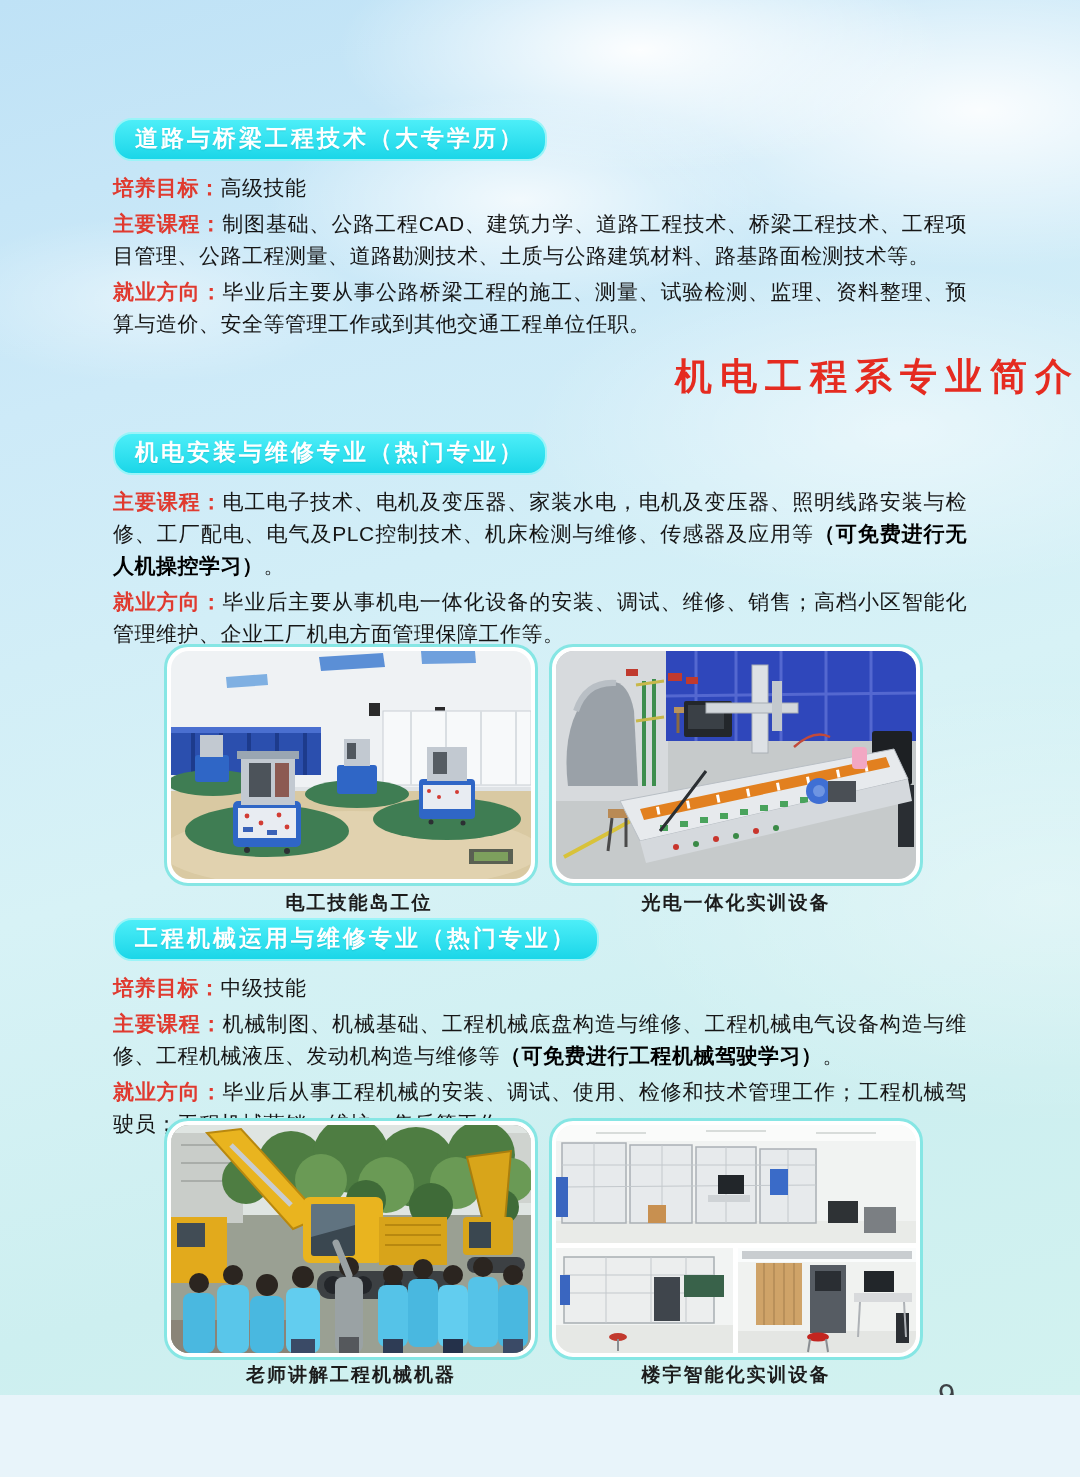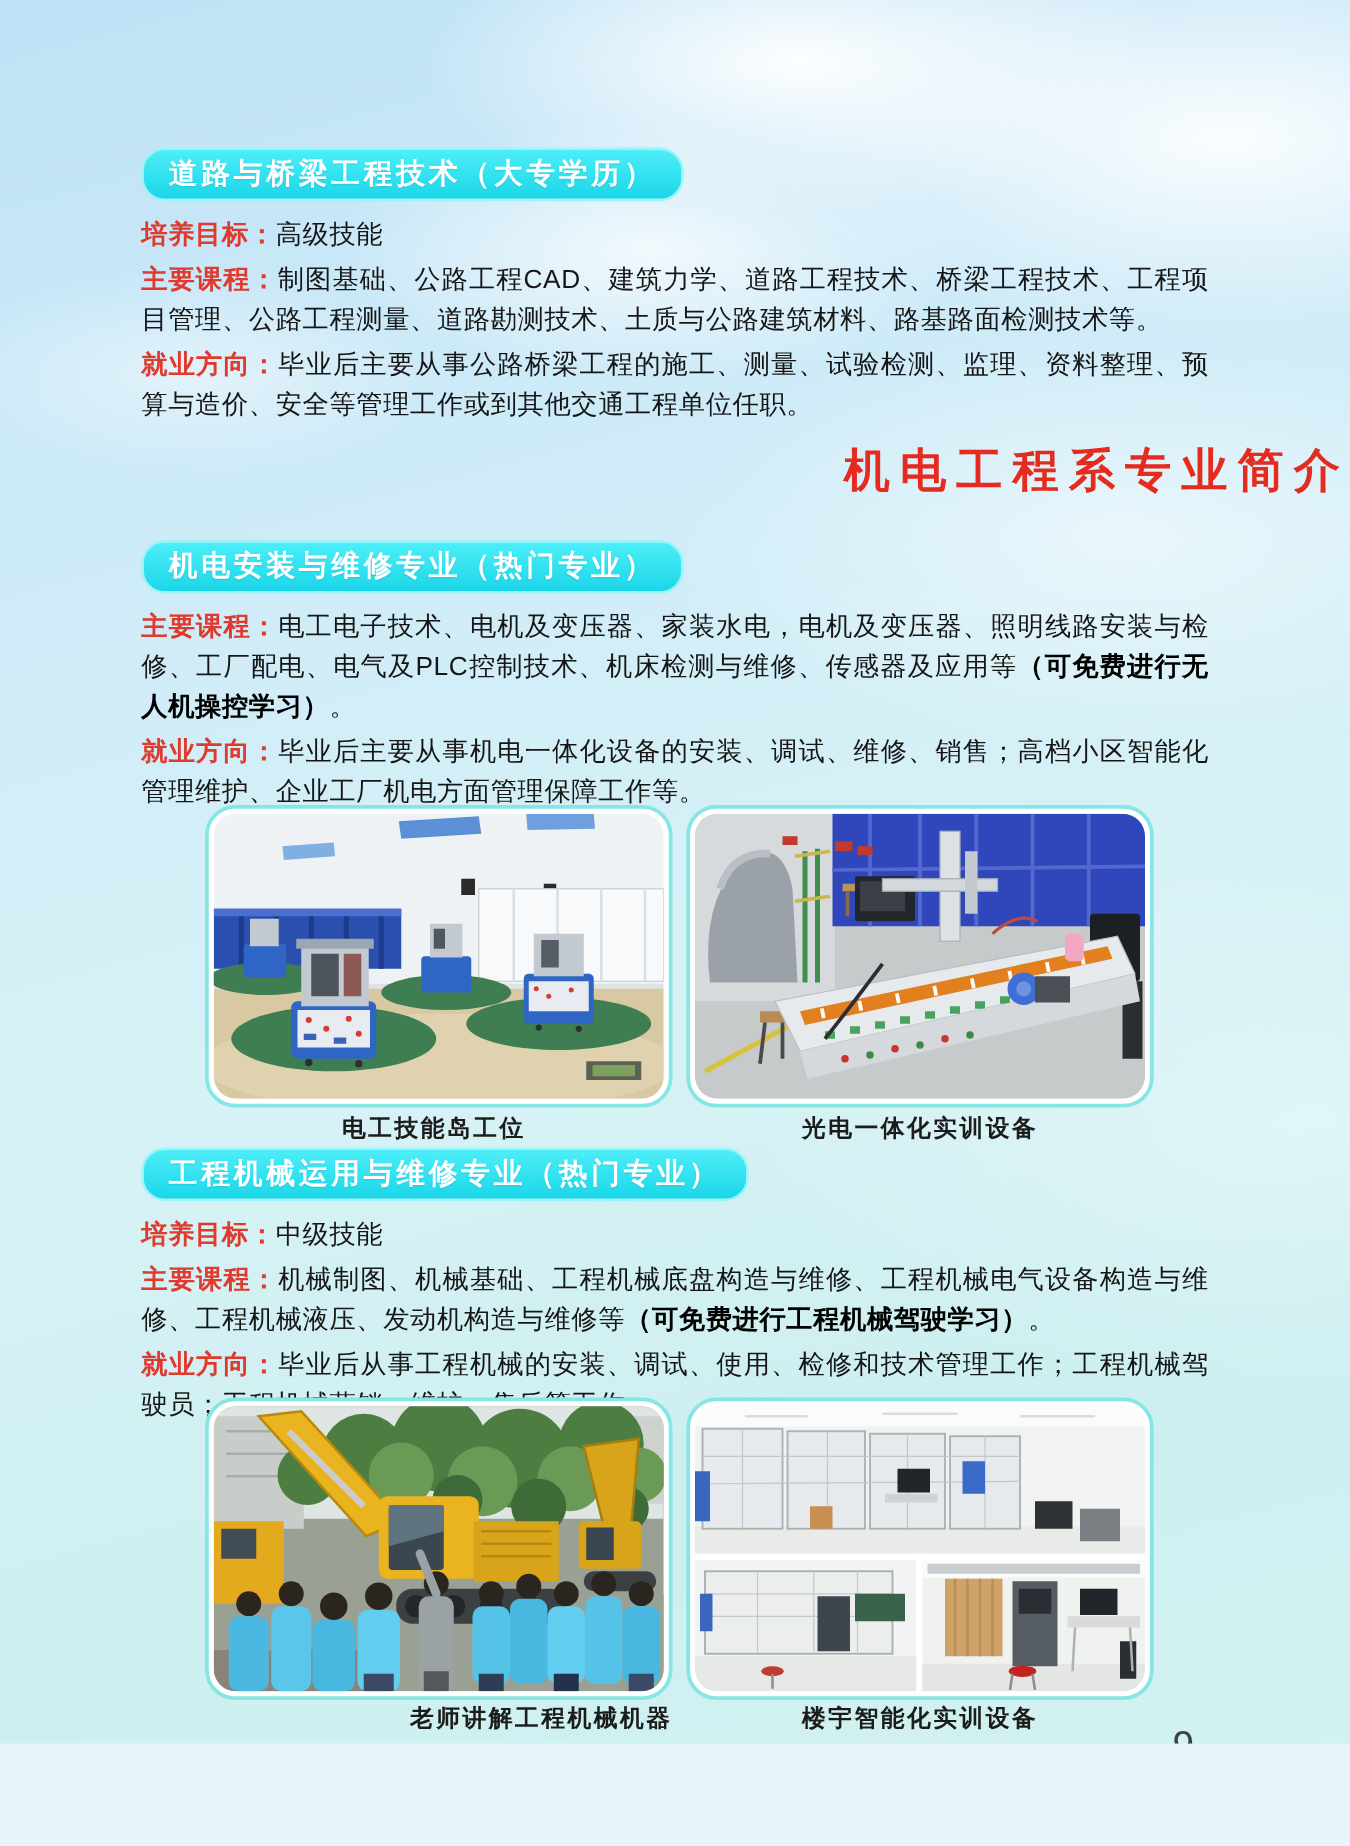--- a/index.html
+++ b/index.html
@@ -224,21 +224,21 @@
         </g>
       <circle cx="263" cy="140" r="13" fill="#3f6fd4"></circle>
         <circle cx="263" cy="140" r="6" fill="#6e95e2"></circle>
         <rect x="272" y="130" width="28" height="21" fill="#4a4f55"></rect>
       <rect x="296" y="96" width="15" height="22" rx="4" fill="#f2a7c3"></rect>
       <path d="M150,120 q-30,40 -46,60" stroke="#2b2f33" stroke-width="3" fill="none"></path>
       <path d="M238,96 q20,-18 36,-10" stroke="#c24a3a" stroke-width="2.5" fill="none"></path>
     </svg>
   </div>
 
-  <div class="caption" style="left:160px; top:890px;">电工技能岛工位</div>
+  <div class="caption" style="left:172px; top:890px;">电工技能岛工位</div>
   <div class="caption" style="left:549px; top:890px;">光电一体化实训设备</div>
 
   <section class="abs content" style="top:918px;">
     <div class="pill">
       <span>工程机械运用与维修专业（热门专业）</span>
     </div>
     <p class="goal-line"><span class="lbl">培养目标：</span><span>中级技能</span></p>
     <p class="para"><span class="lbl">主要课程：</span><span>机械制图、机械基础、工程机械底盘构造与维修、工程机械电气设备构造与维修、工程机械液压、发动机构造与维修等</span><b class="bold-seg">（可免费进行工程机械驾驶学习）</b><span>。</span></p>
     <p class="para"><span class="lbl">就业方向：</span><span>毕业后从事工程机械的安装、调试、使用、检修和技术管理工作；工程机械驾驶员；工程机械营销、维护、售后等工作。</span></p>
   </section>
@@ -409,21 +409,21 @@
           <rect x="340" y="188" width="13" height="30" fill="#2b2f33"></rect>
         <g stroke="#aeb2b6" stroke-width="2">
             <line x1="304" y1="177" x2="302" y2="212"></line>
             <line x1="348" y1="177" x2="350" y2="212"></line>
           </g>
         <rect x="186" y="126" width="170" height="8" fill="#c9cdd0"></rect>
       </g>
     </svg>
   </div>
 
-  <div class="caption" style="left:164px; top:1362px;text-align:right;">老师讲解工程机械机器</div>
+  <div class="caption" style="left:164px; top:1362px;">老师讲解工程机械机器</div>
   <div class="caption" style="left:549px; top:1362px;">楼宇智能化实训设备</div>
 
   <div class="abs footer-slogans">
     <span>学车考证</span>
     <span>安全文明</span>
     <span>冷暖水直饮</span>
   </div>
 
   <div class="abs page-number">9</div>
 

